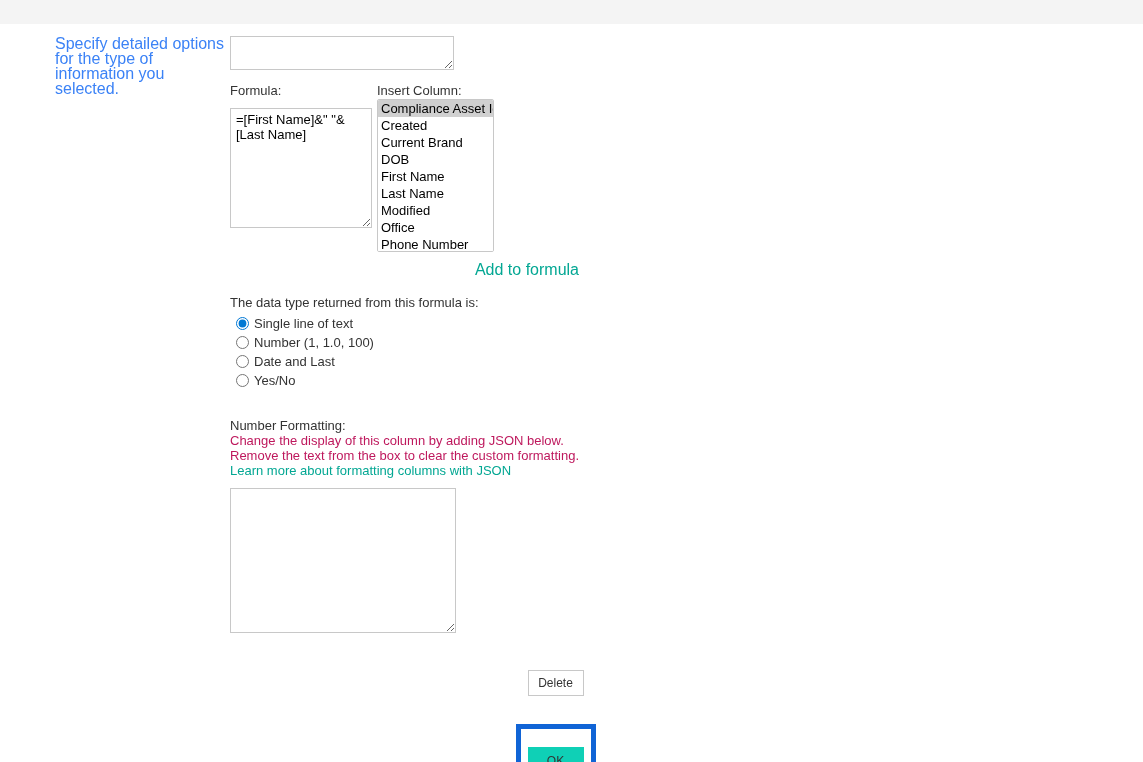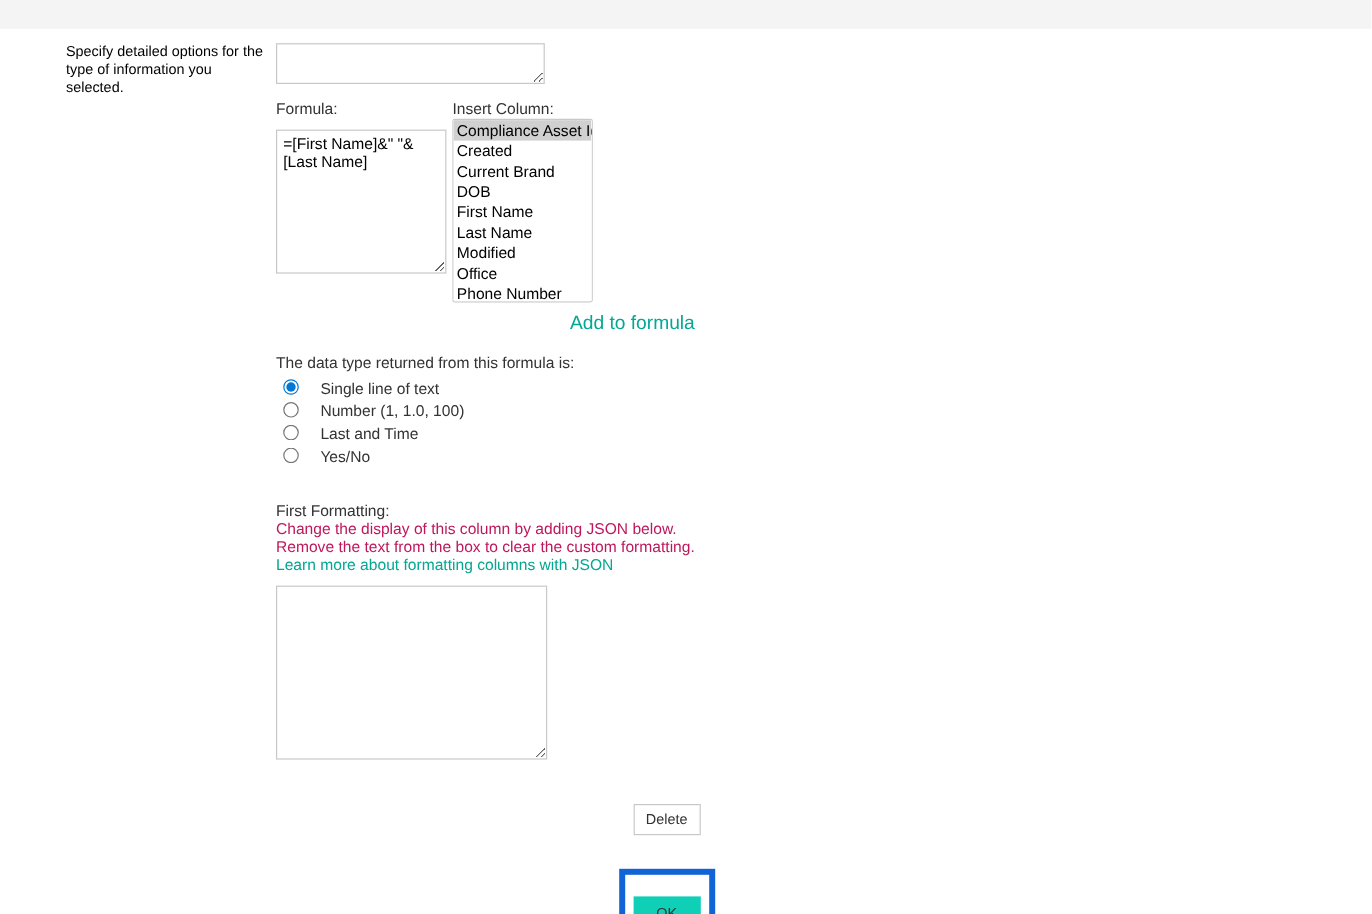--- a/index.html
+++ b/index.html
@@ -15,22 +15,22 @@
     background: #f4f4f4;
     width: 100%;
   }
   .content {
     padding: 12px 20px 0 55px;
     display: flex;
     align-items: flex-start;
   }
   .left-desc {
     width: 170px;
-    color: #000000;
-    font-size: 12px;
+    color: #3b82f6;
+    font-size: 16px;
     line-height: 15px;
   }
   .main-col {
     margin-left: 5px;
   }
   .desc-textarea {
     width: 224px;
     height: 34px;
     border: 1px solid #c8c8c8;
     resize: both;
@@ -91,23 +91,22 @@
     width: 265px;
     cursor: pointer;
   }
   .data-type-label {
     margin-top: 16px;
     display:block;
   }
   .radio-group { margin-top: 4px; }
   .radio-row {
     display: flex;
-    align-items: flex-start;
+    align-items: center;
     padding: 2px 0;
-    gap: 13px;
   }
   .radio-row input[type=radio] {
     margin: 0 5px 0 6px;
     accent-color: #0078d4;
   }
   .col-format-label {
     margin-top: 28px;
     display:block;
   }
   .help-text {
@@ -211,29 +210,29 @@
         <label class="radio-row">
           <input type="radio" name="datatype" checked="" style="">
           <span>Single line of text</span>
         </label>
         <label class="radio-row">
           <input type="radio" name="datatype" style="">
           <span>Number (1, 1.0, 100)</span>
         </label>
         <label class="radio-row">
           <input type="radio" name="datatype" style="">
-          <span>Last and Time</span>
+          <span>Date and Last</span>
         </label>
         <label class="radio-row">
           <input type="radio" name="datatype" style="">
           <span>Yes/No</span>
         </label>
       </div>
 
-    <span class="col-format-label">First Formatting:</span>
+    <span class="col-format-label">Number Formatting:</span>
     <div class="help-text">Change the display of this column by adding JSON below.</div>
     <div class="help-text">Remove the text from the box to clear the custom formatting.</div>
     <div class="json-link">Learn more about formatting columns with JSON</div>
     <textarea class="json-textarea" style=""></textarea>
   </div>
 </div>
 
 <div class="button-bar">
   <button class="btn">Delete</button>
   <span style="width:44px;"></span>

